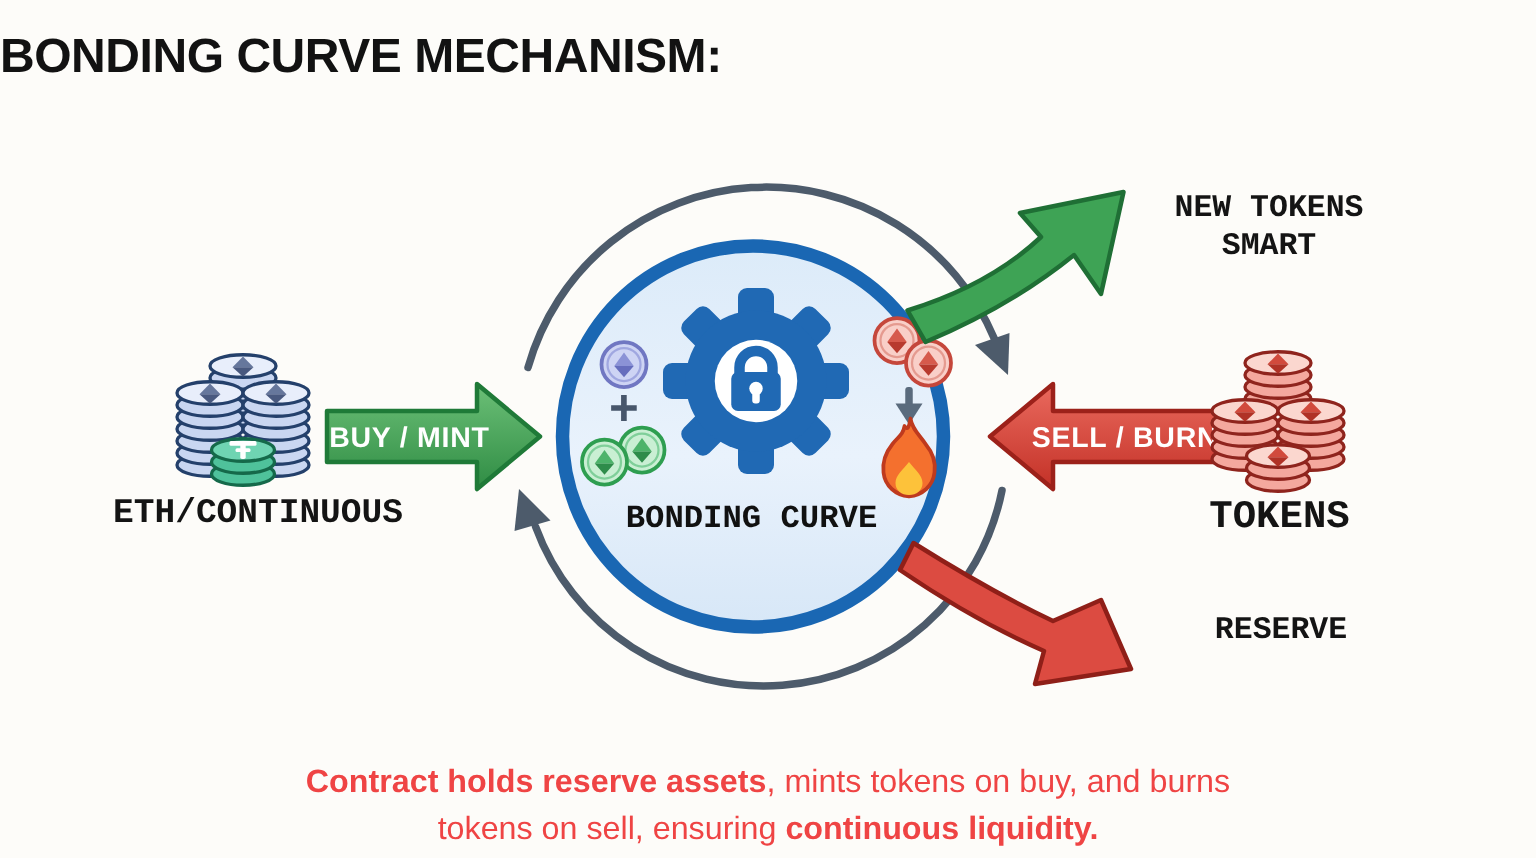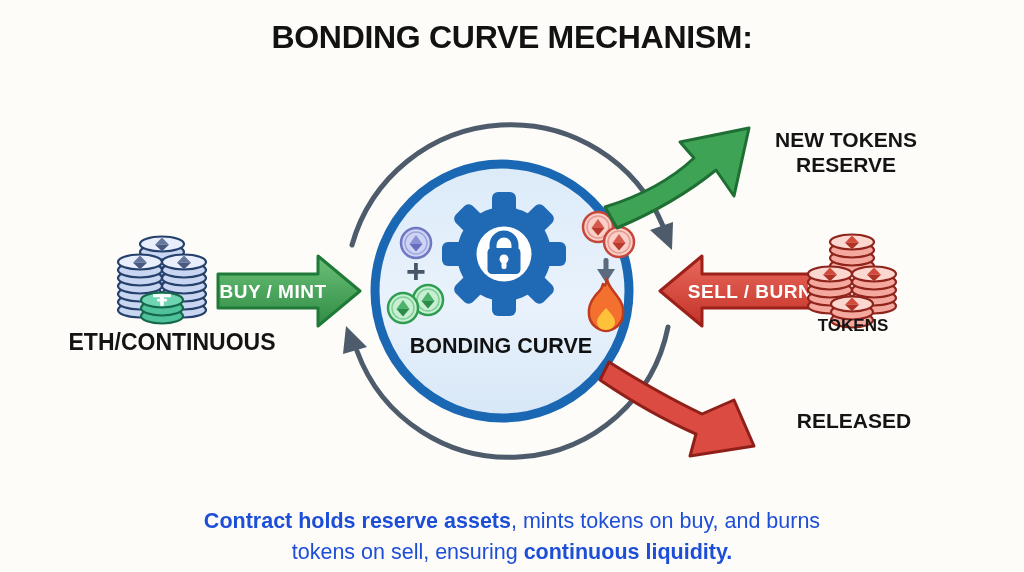--- a/index.html
+++ b/index.html
@@ -1,33 +1,33 @@
 <!DOCTYPE html>
 <html><head>
 <meta charset="utf-8">
 <style>
   html,body{margin:0;padding:0;}
   body{font-family:"Liberation Sans",sans-serif;background:#ffffff;}
   .stage{position:relative;width:1024px;height:572px;background:#fdfcf9;overflow:hidden;}
 
-  .title{position:absolute;top:18px;left:0;width:1024px;text-align:center;
+  .title{position:absolute;top:18px;left:0;width:1024px;
          font-weight:700;font-size:32px;line-height:39px;letter-spacing:-0.3px;color:#121212;}
 
   svg{position:absolute;left:0;top:0;}
   svg text{font-family:"Liberation Sans",sans-serif;}
 
-  .lbl{position:absolute;font-weight:700;color:#141414;text-align:center;}
+  .lbl{position:absolute;font-weight:700;color:#141414;text-align:center;font-family:Liberation Mono, monospace;}
   .lbl-eth{left:68px;top:329px;width:208px;font-size:23px;}
-  .lbl-tokens{left:791px;top:316px;width:124px;font-size:17px;}
+  .lbl-tokens{left:791px;top:329px;width:124px;font-size:26px;}
   .lbl-new{left:756px;top:127px;width:180px;font-size:21px;line-height:25px;}
   .lbl-reserve{left:750px;top:408px;width:208px;font-size:21px;line-height:25px;}
   .lbl-contract{left:375px;top:333px;width:252px;font-size:21.5px;line-height:26px;color:#111;}
 
   .caption{position:absolute;top:484px;left:0;width:1024px;text-align:center;
-           font-size:21.5px;line-height:31px;font-weight:400;color:#1d4ed8;}
+           font-size:21.5px;line-height:31px;font-weight:400;color:#ef4444;}
   .caption .b{font-weight:700;}
 </style>
 </head>
 <body>
 
 <div class="stage">
 
   <div class="title">
     <div>BONDING CURVE MECHANISM:</div>
   </div>
@@ -243,25 +243,25 @@
 
   <div class="lbl lbl-contract">
     <div>BONDING CURVE</div>
   </div>
 
   <div class="lbl lbl-eth">ETH/CONTINUOUS</div>
   <div class="lbl lbl-tokens">TOKENS</div>
 
   <div class="lbl lbl-new">
     <div>NEW TOKENS</div>
+    <div>SMART</div>
+  </div>
+
+  <div class="lbl lbl-reserve">
     <div>RESERVE</div>
-  </div>
-
-  <div class="lbl lbl-reserve">
-    <div>RELEASED</div>
   </div>
 
   <p class="caption">
     <span class="b">Contract holds reserve assets</span><span>, mints tokens on buy, and burns</span><br>
     <span>tokens on sell, ensuring </span><span class="b">continuous liquidity.</span>
   </p>
 
 </div>
 
 </body></html>

